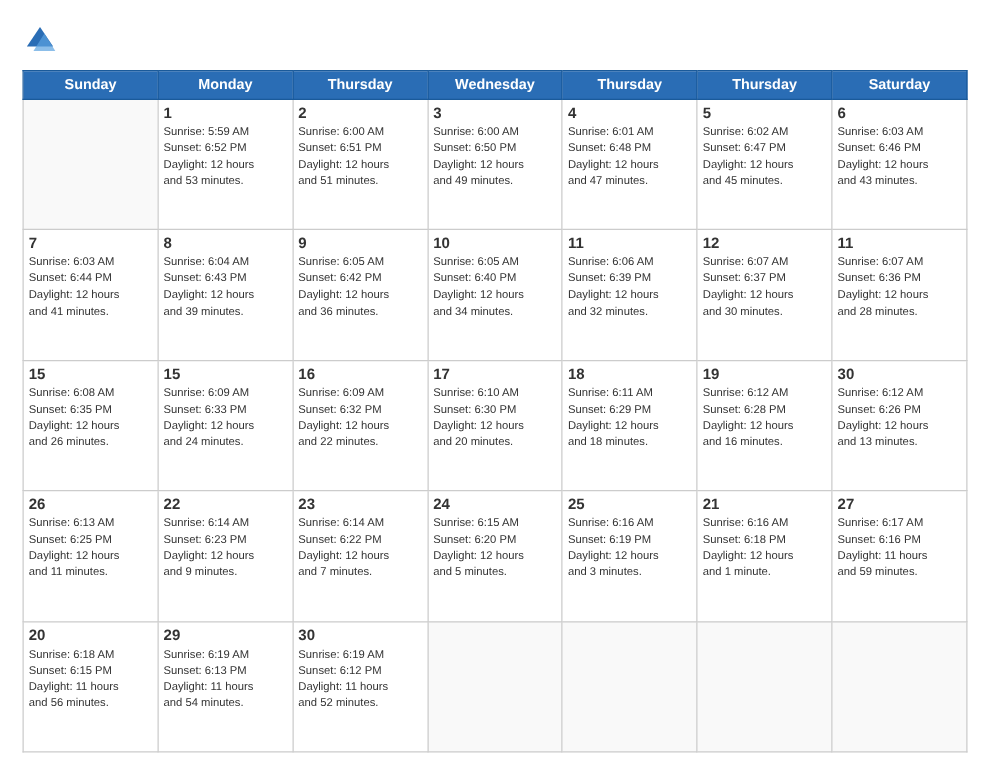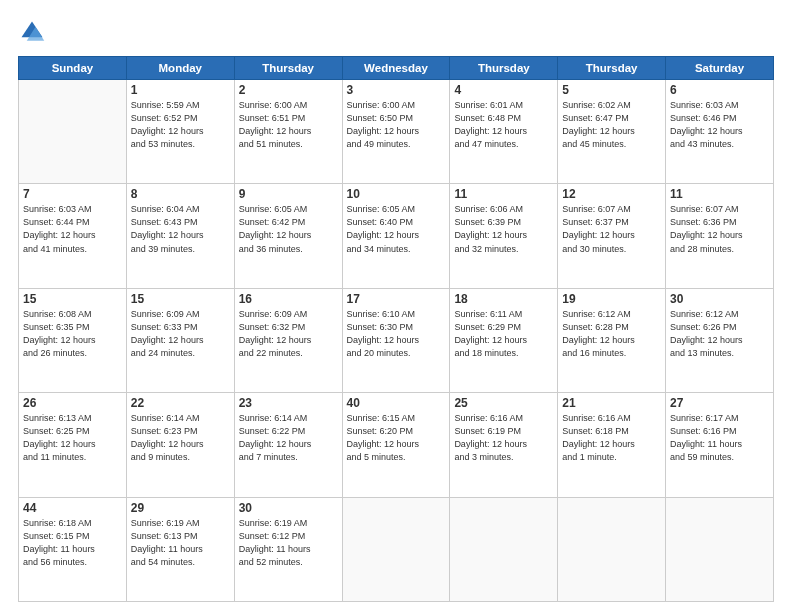--- a/index.html
+++ b/index.html
@@ -228,39 +228,39 @@
           </td>
           <td>
             <span class="day-num">22</span>
             <div class="day-info">Sunrise: 6:14 AM<br>Sunset: 6:23 PM<br>Daylight: 12 hours<br>and 9 minutes.</div>
           </td>
           <td>
             <span class="day-num">23</span>
             <div class="day-info">Sunrise: 6:14 AM<br>Sunset: 6:22 PM<br>Daylight: 12 hours<br>and 7 minutes.</div>
           </td>
           <td>
-            <span class="day-num">40</span>
+            <span class="day-num">24</span>
             <div class="day-info">Sunrise: 6:15 AM<br>Sunset: 6:20 PM<br>Daylight: 12 hours<br>and 5 minutes.</div>
           </td>
           <td>
             <span class="day-num">25</span>
             <div class="day-info">Sunrise: 6:16 AM<br>Sunset: 6:19 PM<br>Daylight: 12 hours<br>and 3 minutes.</div>
           </td>
           <td>
             <span class="day-num">21</span>
             <div class="day-info">Sunrise: 6:16 AM<br>Sunset: 6:18 PM<br>Daylight: 12 hours<br>and 1 minute.</div>
           </td>
           <td>
             <span class="day-num">27</span>
             <div class="day-info">Sunrise: 6:17 AM<br>Sunset: 6:16 PM<br>Daylight: 11 hours<br>and 59 minutes.</div>
           </td>
         </tr>
         <tr>
           <td>
-            <span class="day-num">44</span>
+            <span class="day-num">20</span>
             <div class="day-info">Sunrise: 6:18 AM<br>Sunset: 6:15 PM<br>Daylight: 11 hours<br>and 56 minutes.</div>
           </td>
           <td>
             <span class="day-num">29</span>
             <div class="day-info">Sunrise: 6:19 AM<br>Sunset: 6:13 PM<br>Daylight: 11 hours<br>and 54 minutes.</div>
           </td>
           <td>
             <span class="day-num">30</span>
             <div class="day-info">Sunrise: 6:19 AM<br>Sunset: 6:12 PM<br>Daylight: 11 hours<br>and 52 minutes.</div>
           </td>

